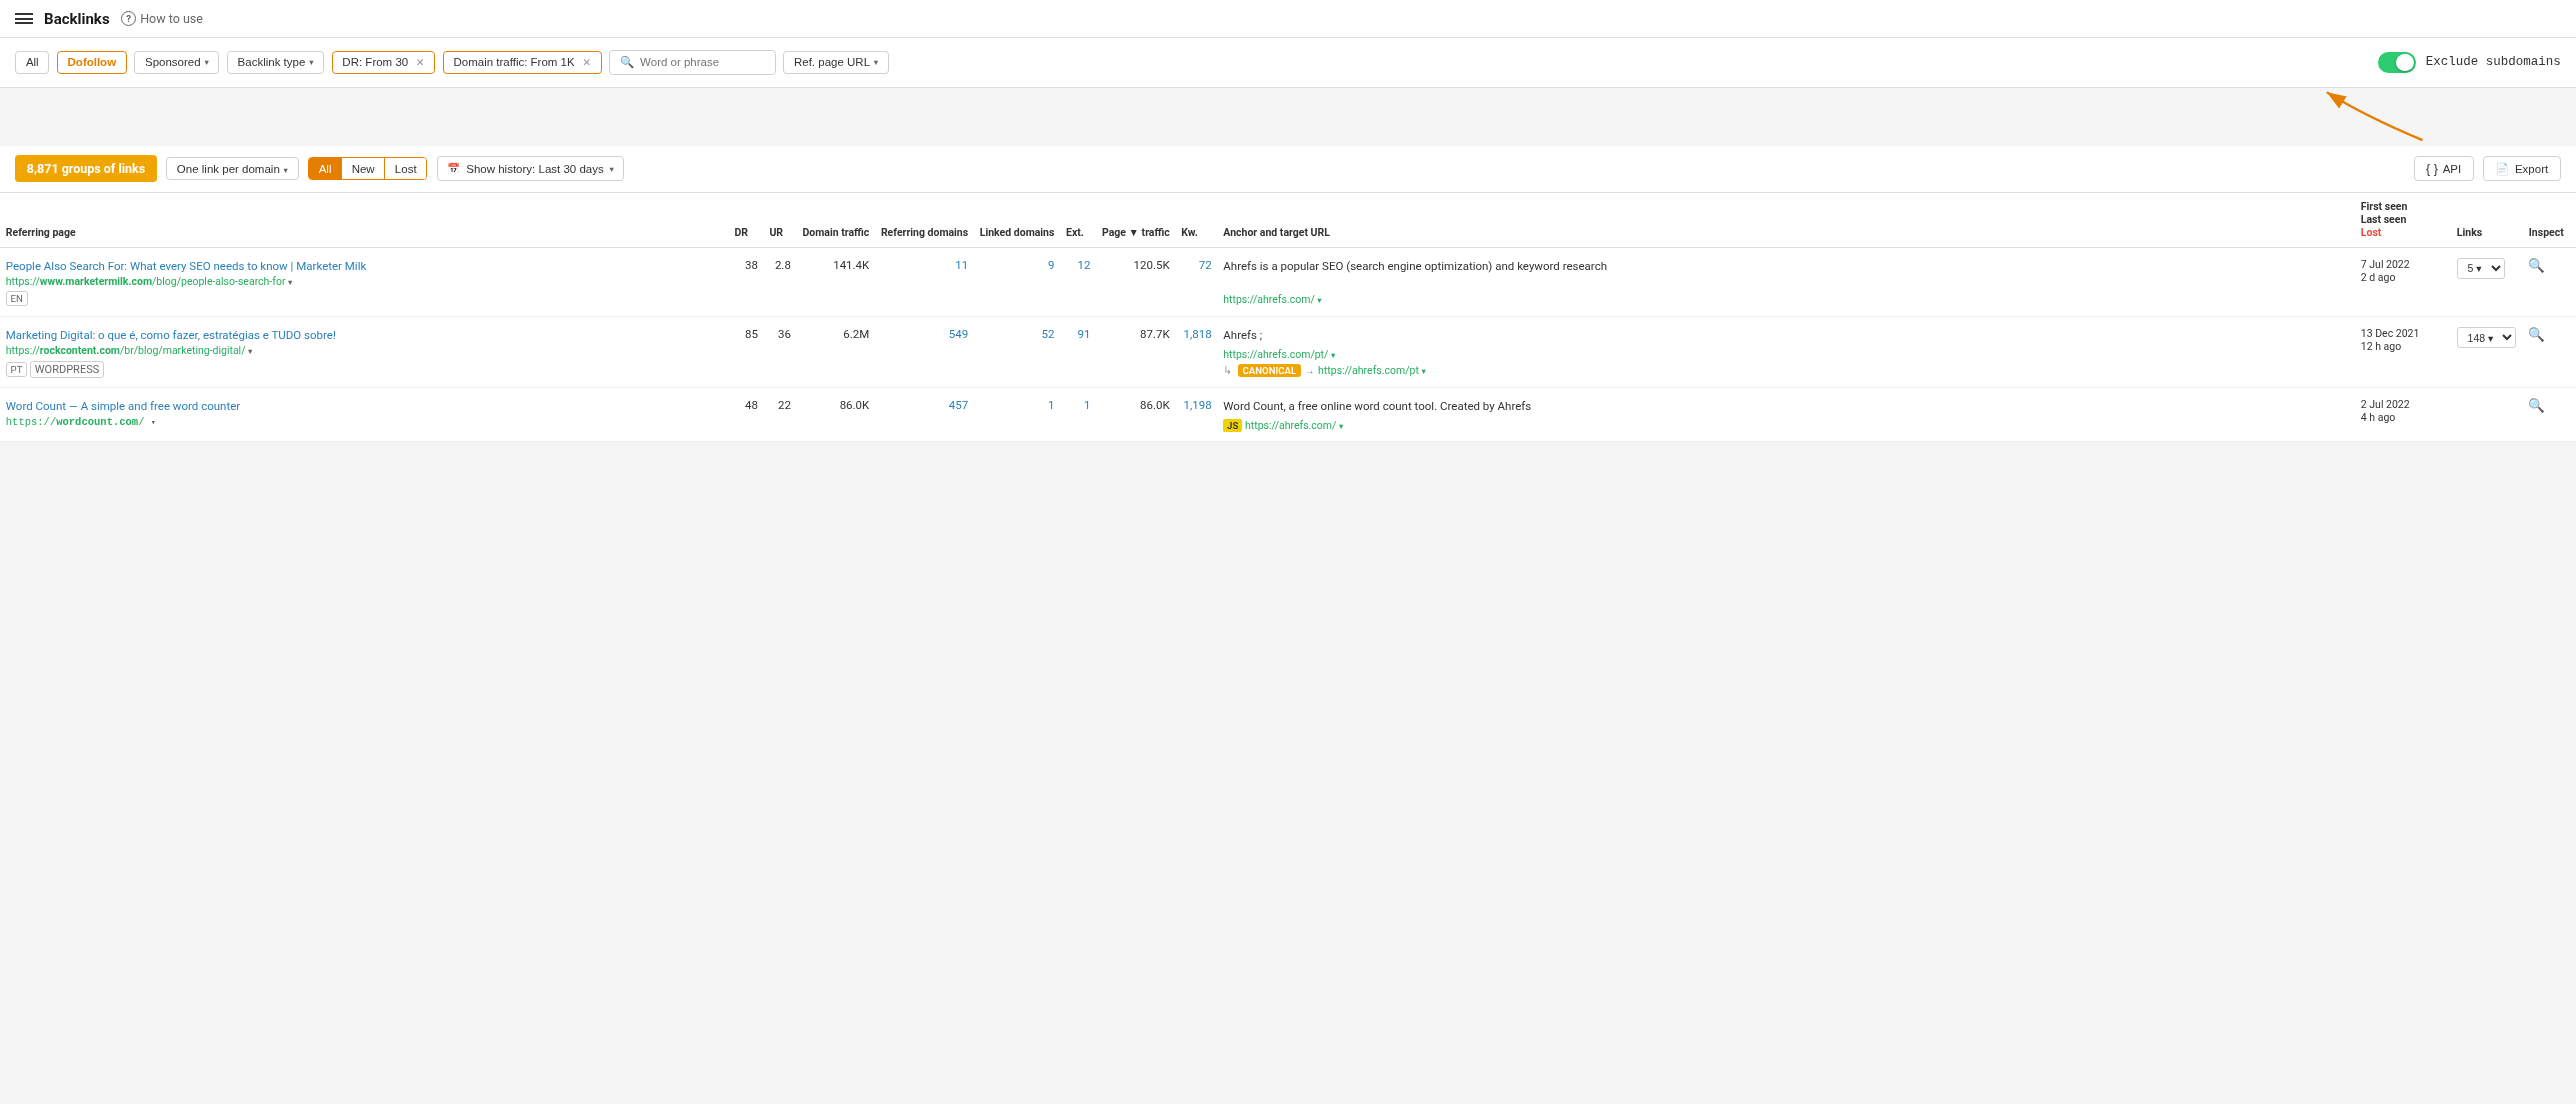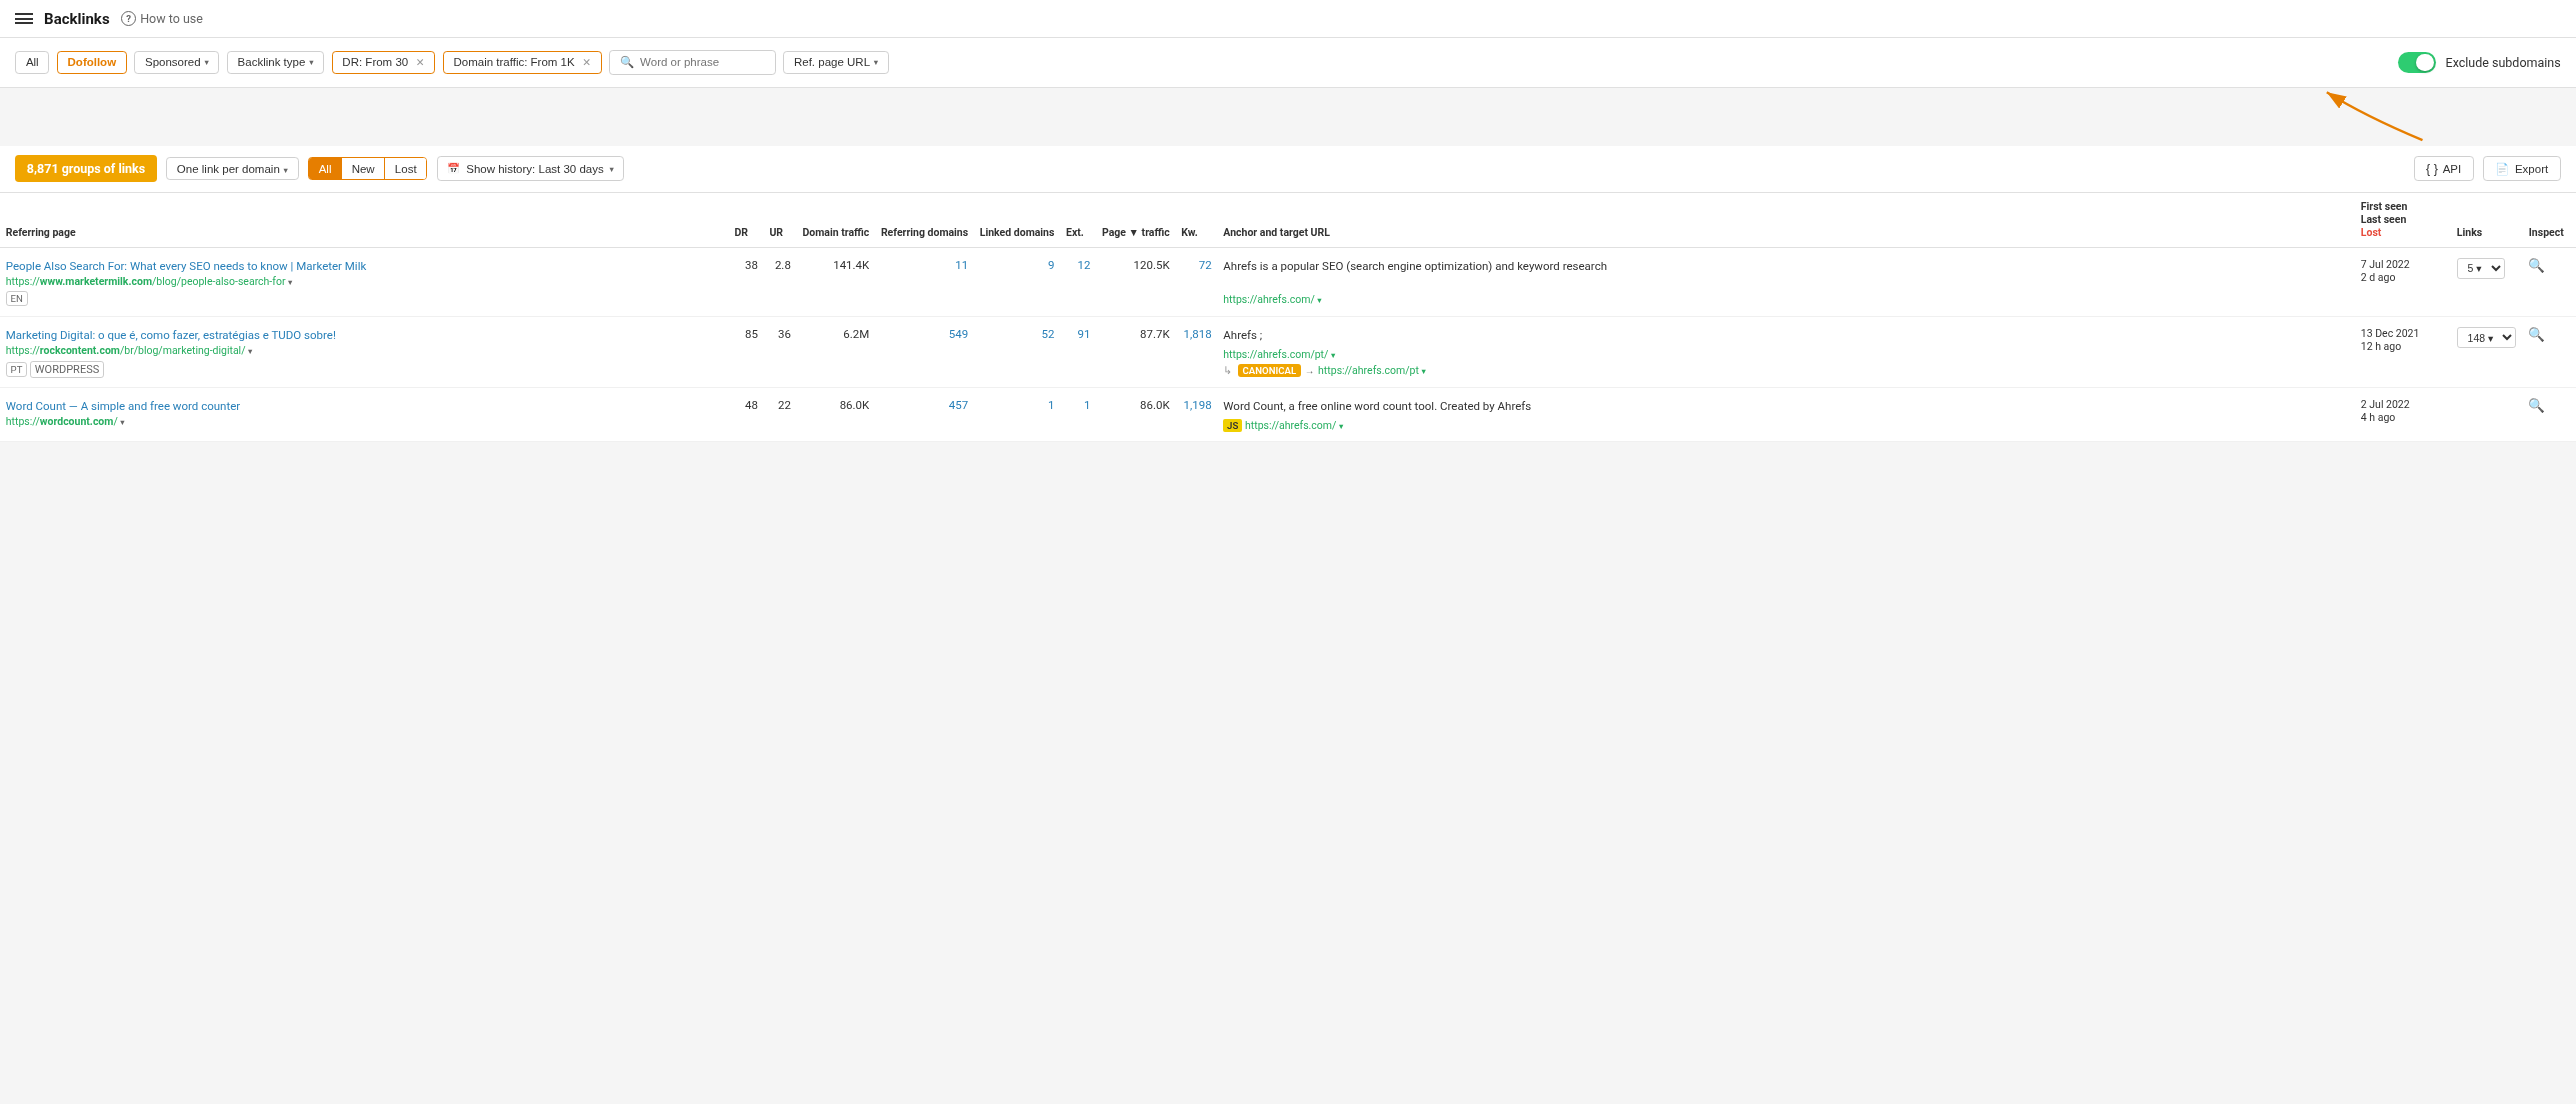--- a/index.html
+++ b/index.html
@@ -15,21 +15,21 @@
     .filters-bar { background: #fff; padding: 11.5px 15.3px; border-bottom: 1px solid #e0e0e0; }
     .filters-row1 { display: flex; align-items: center; gap: 7.7px; flex-wrap: wrap; }
     .filter-btn { display: flex; align-items: center; gap: 3.8px; padding: 4.8px 9.6px; border: 1px solid #d0d0d0; border-radius: 3.8px; background: #fff; cursor: pointer; font-size: 11.5px; color: #333; white-space: nowrap; }
     .filter-btn.active-orange { border-color: #e67e00; color: #e67e00; font-weight: 600; background: #fff; }
     .filter-btn.active-filter { border: 1.9px solid #e67e00; color: #333; background: #fff; font-size: 11.5px; }
     .filter-btn .close-x { color: #999; margin-left: 3.8px; font-size: 10.5px; cursor: pointer; }
     .chevron { font-size: 8.6px; color: #666; }
     .search-filter { display: flex; align-items: center; gap: 5.8px; padding: 4.8px 9.6px; border: 1px solid #d0d0d0; border-radius: 3.8px; background: #fff; min-width: 153px; }
     .search-filter input { border: none; outline: none; font-size: 11.5px; color: #999; width: 125px; }
     .search-icon-sm { color: #999; font-size: 11.5px; }
-    .toggle-container { display: flex; align-items: center; gap: 10px; margin-left: auto; }
+    .toggle-container { display: flex; align-items: center; gap: 10px; margin-left: auto; font-family: Liberation Mono, monospace; }
     .toggle { width: 38px; height: 21px; background: #2ecc71; border-radius: 10.5px; position: relative; cursor: pointer; }
     .toggle-knob { width: 17.3px; height: 17.3px; background: #fff; border-radius: 50%; position: absolute; top: 1.9px; right: 1.9px; box-shadow: 0 1px 2.9px rgba(0,0,0,0.3); }
     .toggle-label { font-size: 12.5px; color: #333; white-space: nowrap; }
     .filters-row2 { margin-top: 7.7px; }
     .more-filters-btn { display: flex; align-items: center; gap: 3.8px; font-size: 11.5px; color: #333; cursor: pointer; background: none; border: none; }
 
     .toolbar { background: #fff; padding: 9.6px 15.3px; border-bottom: 1px solid #e0e0e0; display: flex; align-items: center; gap: 9.6px; }
     .groups-badge { background: #f0a500; color: #fff; font-size: 12.5px; font-weight: 700; padding: 5.8px 11.5px; border-radius: 3.8px; white-space: nowrap; }
     .link-per-domain { display: flex; align-items: flex-end; gap: 3.8px; padding: 4.8px 9.6px; border: 1px solid #d0d0d0; border-radius: 3.8px; background: #fff; cursor: pointer; font-size: 11.5px; color: #333; }
     .filter-tabs { display: flex; align-items: center; border: 1px solid #e67e00; border-radius: 3.8px; overflow: hidden; }
@@ -288,21 +288,21 @@
     <td class="date-cell">
       <div>13 Dec 2021</div>
       <div>12 h ago</div>
     </td>
     <td><select class="links-select"><option>148 ▾</option></select></td>
     <td><span class="inspect-icon">🔍</span></td>
   </tr>
         <tr>
     <td class="referring-page">
       <a class="page-link" href="#">Word Count — A simple and free word counter</a>
-      <div><span style="color:#27ae60;font-size:10.5px;">https://<strong>wordcount.com</strong>/ <span style="font-size:8.6px;color:#666;">▾</span></span></div>
+      <div><span style="color:#27ae60;font-size:10.5px;font-family:Liberation Mono, monospace;">https://<strong>wordcount.com</strong>/ <span style="font-size:8.6px;color:#666;">▾</span></span></div>
       <div></div>
     </td>
     <td class="numeric">48</td>
     <td class="numeric">22</td>
     <td class="numeric">86.0K</td>
     <td class="numeric-blue">457</td>
     <td class="numeric-blue">1</td>
     <td class="numeric-blue">1</td>
     <td class="numeric">86.0K</td>
     <td class="numeric-blue">1,198</td>

